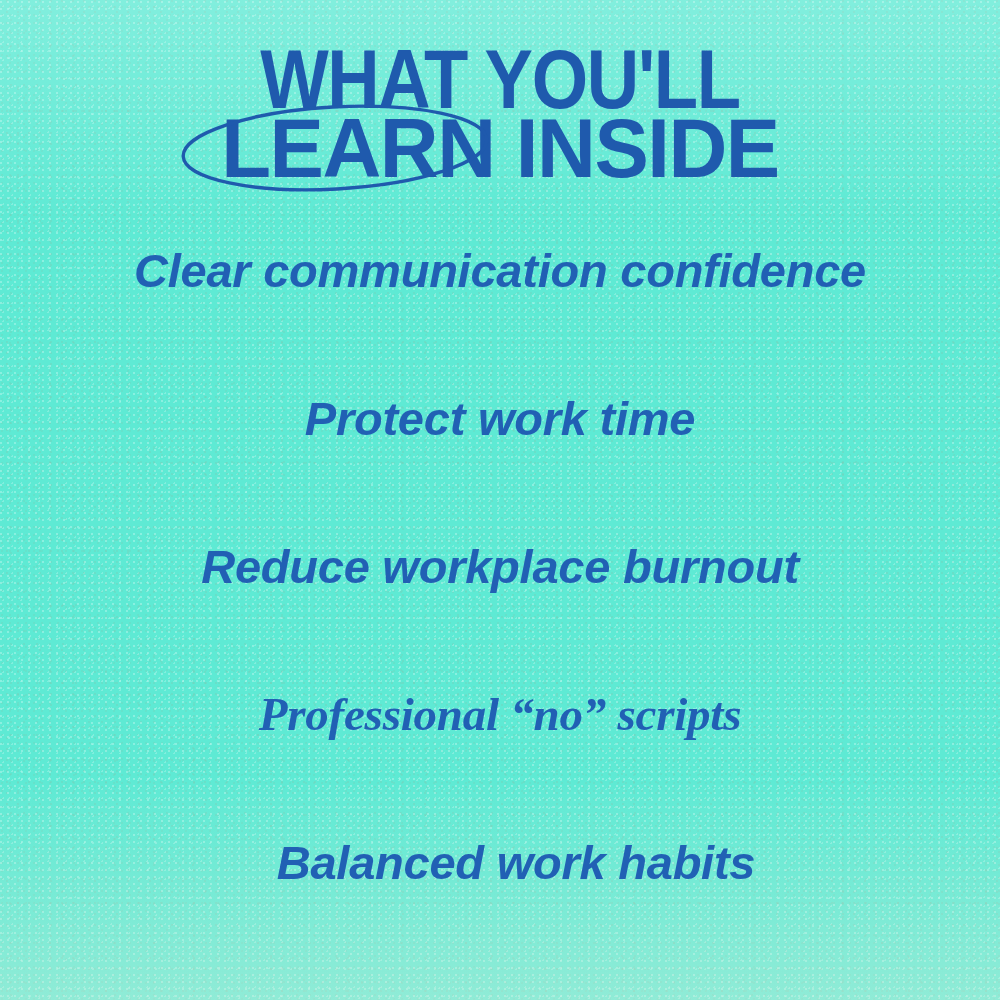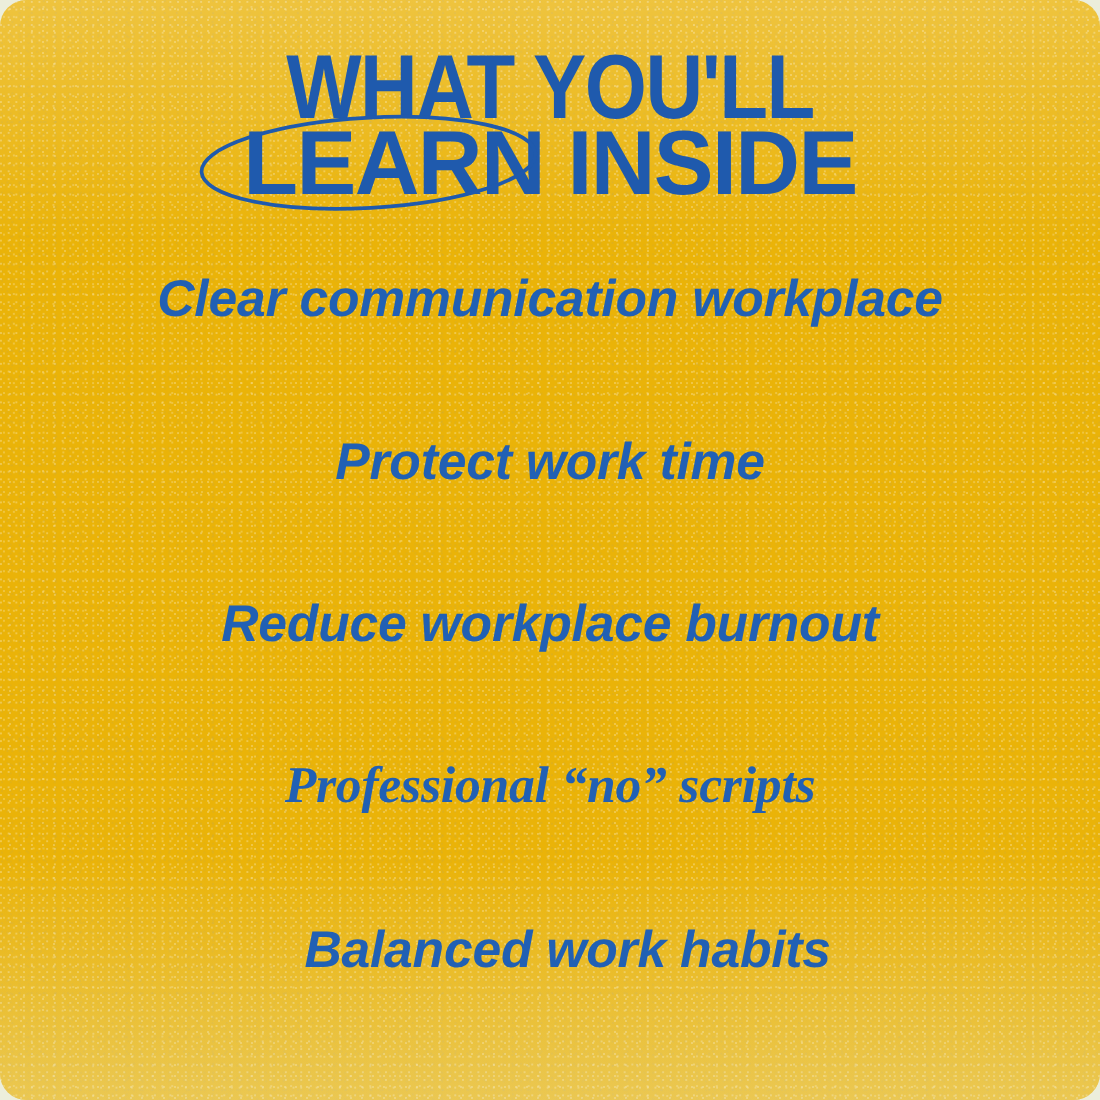--- a/index.html
+++ b/index.html
@@ -112,37 +112,37 @@
   }
   .point.p1 { font-size: 47px; }
   .point.p2 { font-size: 47px; }
   .point.p3 { font-size: 47px; }
   .point.p4 { font-size: 47px; font-family: Liberation Serif, serif; }
   .point.p5 { font-size: 47px; }
 </style>
 </head>
 <body style="background: rgb(236, 238, 219);">
 
-<div class="slide" style="background-color: #eab308; border-radius: 24px;">
+<div class="slide" style="background-color: #5eead4;">
 
   <div class="grain"></div>
   <div class="wash"></div>
 
   <div class="headline">
     <span class="headline-line l1" style="color: rgb(31, 90, 173);">WHAT YOU'LL</span>
     <span class="headline-line l2" style="color: rgb(31, 90, 173);">LEARN INSIDE</span>
   </div>
 
   <svg class="oval-wrap" viewBox="0 0 1000 1000" xmlns="http://www.w3.org/2000/svg" aria-hidden="true">
     <g transform="rotate(-3.2 335 148)">
       <ellipse cx="335" cy="148" rx="152" ry="41" fill="none" stroke="#1f5aad" stroke-width="3.4"></ellipse>
     </g>
   </svg>
 
   <div class="points">
-    <span class="point p1" style="color: rgb(33, 96, 180);">Clear communication workplace</span>
+    <span class="point p1" style="color: rgb(33, 96, 180);">Clear communication confidence</span>
     <span class="point p2" style="color: rgb(33, 96, 180);">Protect work time</span>
     <span class="point p3" style="color: rgb(33, 96, 180);">Reduce workplace burnout</span>
     <span class="point p4" style="color: rgb(33, 96, 180);">Professional “no” scripts</span>
     <span class="point p5" style="color: rgb(33, 96, 180); padding-left: 32px;">Balanced work habits</span>
   </div>
 
 </div>
 
 </body></html>

